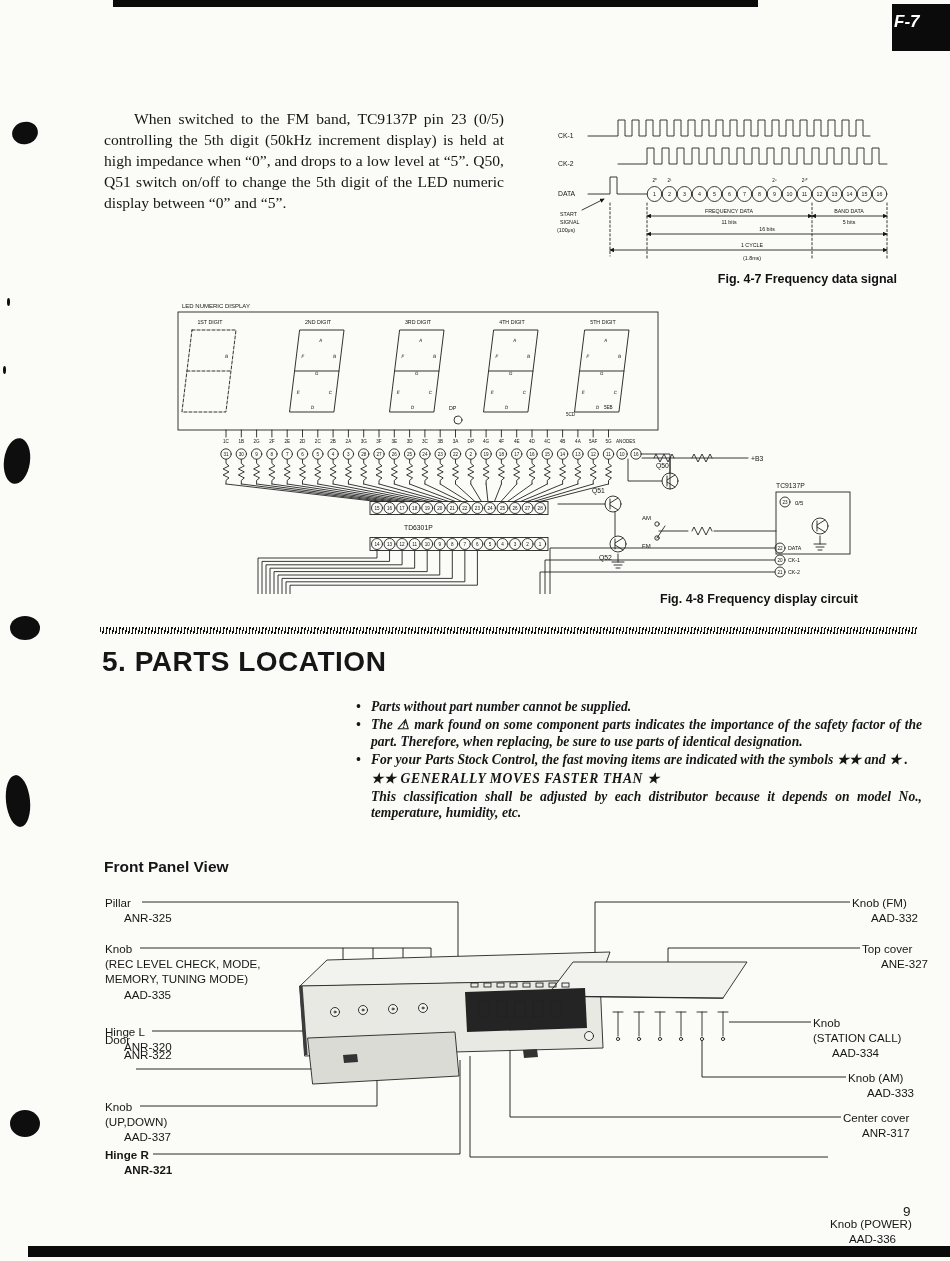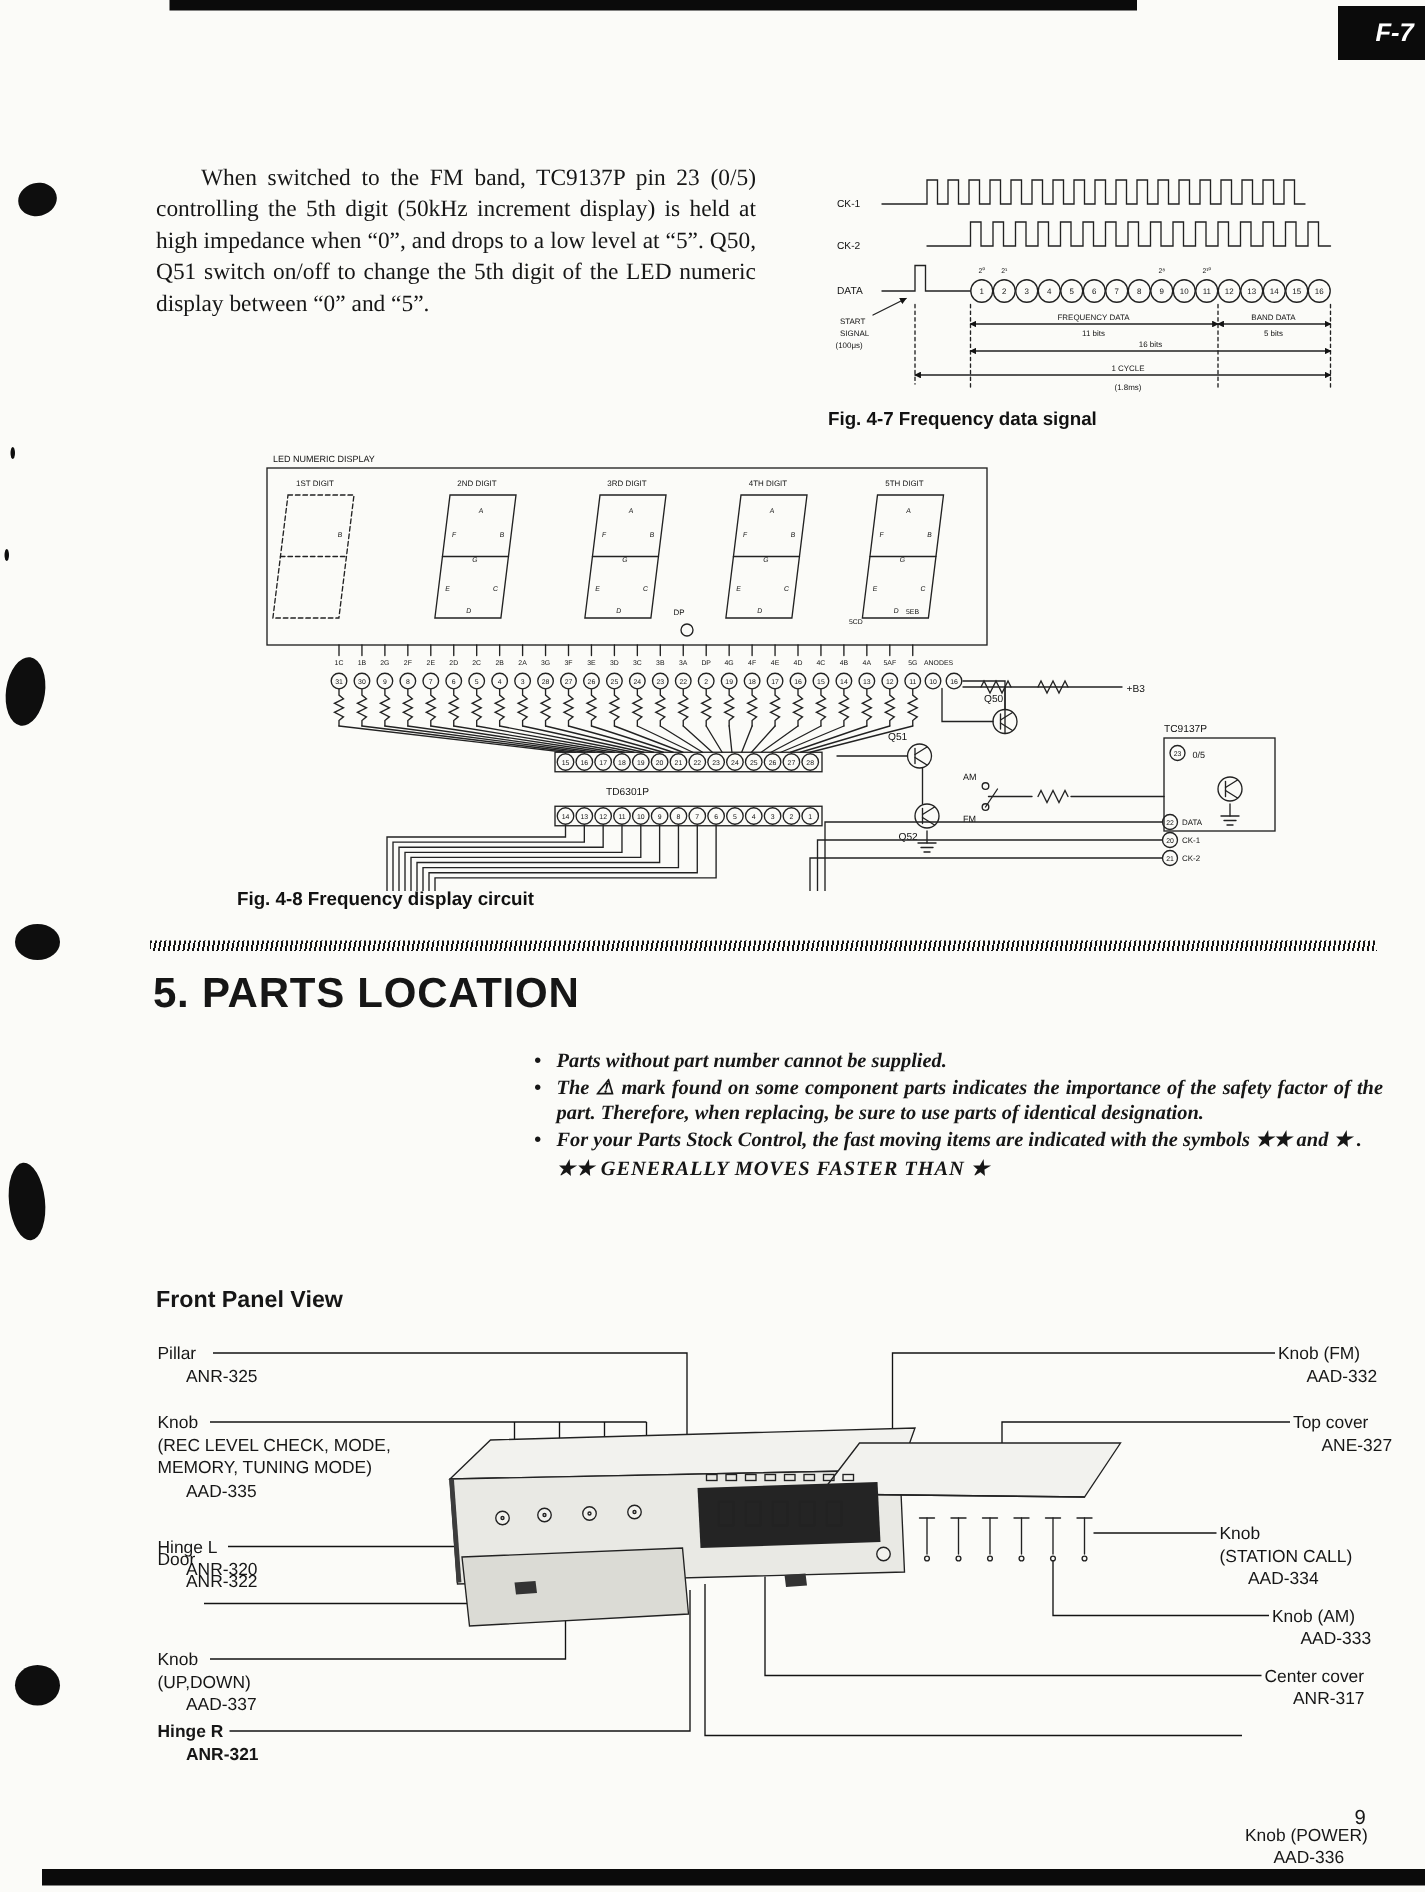--- a/index.html
+++ b/index.html
@@ -1,23 +1,23 @@
 <!DOCTYPE html>
 <html><head>
 <meta charset="utf-8">
 <style>
 *{margin:0;padding:0;box-sizing:border-box}
 html,body{width:950px;height:1261px}
 body{position:relative;background:#fbfbf8;font-family:"Liberation Sans",sans-serif;color:#161616;overflow:hidden}
 .abs{position:absolute}
 .top-bar{left:113px;top:0;width:645px;height:7px;background:#0b0b0b}
-.tab{left:892px;top:4px;width:58px;height:36px;background:#0b0b0b;color:#fff;font-weight:bold;font-style:italic;font-size:17px;padding:8px 0 0 25px}
+.tab{left:892px;top:4px;width:58px;height:47px;background:#0b0b0b;color:#fff;font-weight:bold;font-style:italic;font-size:17px;padding:8px 0 0 2px}
 .bottom-bar{left:28px;top:1246px;width:922px;height:11px;background:#0b0b0b}
 .intro{left:104px;top:108px;width:400px;font-family:"Liberation Serif",serif;font-size:15.6px;line-height:21px;text-align:justify;text-indent:30px}
-.caption{font-weight:bold;font-size:12.5px;color:#111;text-align:left;position:absolute}
+.caption{font-weight:bold;font-size:12.5px;color:#111;text-align:right;position:absolute}
 #cap47{left:552px;top:272px;width:345px}
 #cap48{left:158px;top:592px;width:700px}
 .divider{left:100px;top:627px;width:818px;height:7px;background:repeating-linear-gradient(100deg,#151515 0 1.3px,transparent 1.3px 3.2px)}
 .sec-title{left:102px;top:646px;font-size:28px;font-weight:bold;letter-spacing:.5px}
 .notes{left:356px;top:699px;width:566px;font-family:"Liberation Serif",serif;font-style:italic;font-weight:bold;font-size:13.6px;line-height:16.4px;text-align:justify}
 .notes-title{margin-bottom:3px}
 .note{display:flex;gap:7px;margin-bottom:2px}
 .bu{flex:0 0 8px}
 .sub{margin:2px 0 2px 15px;letter-spacing:.6px}
 .sub2{margin-left:15px}
@@ -501,20 +501,21 @@
   </div>
   <div class="note">
     <span class="bu">•</span>
     <span><span>The</span>&nbsp;<span class="warn">⚠</span>&nbsp;<span>mark found on some component parts indicates the importance of the safety factor of the part. Therefore, when replacing, be sure to use parts of identical designation.</span></span>
   </div>
   <div class="note">
     <span class="bu">•</span>
     <span>For your Parts Stock Control, the fast moving items are indicated with the symbols ★★ and ★ .</span>
   </div>
   <div class="sub">★★  GENERALLY  MOVES  FASTER  THAN  ★</div>
+  <div class="sub2">This classification shall be adjusted by each distributor because it depends on model No., temperature, humidity, etc.</div>
 </div>
 
 <h2 class="abs fp-title">Front Panel View</h2>
 <svg id="fpfig" class="abs" style="left:95px;top:888px" width="845" height="312" viewBox="0 0 845 312">
   <g id="fp-lines">
       <polyline points="47,14 363,14 363,97" class="cl"></polyline>
       <polyline points="45,60 336,60" class="cl"></polyline>
       <polyline points="248,60 248,116" class="cl"></polyline>
       <polyline points="278,60 278,116" class="cl"></polyline>
       <polyline points="308,60 308,116" class="cl"></polyline>

